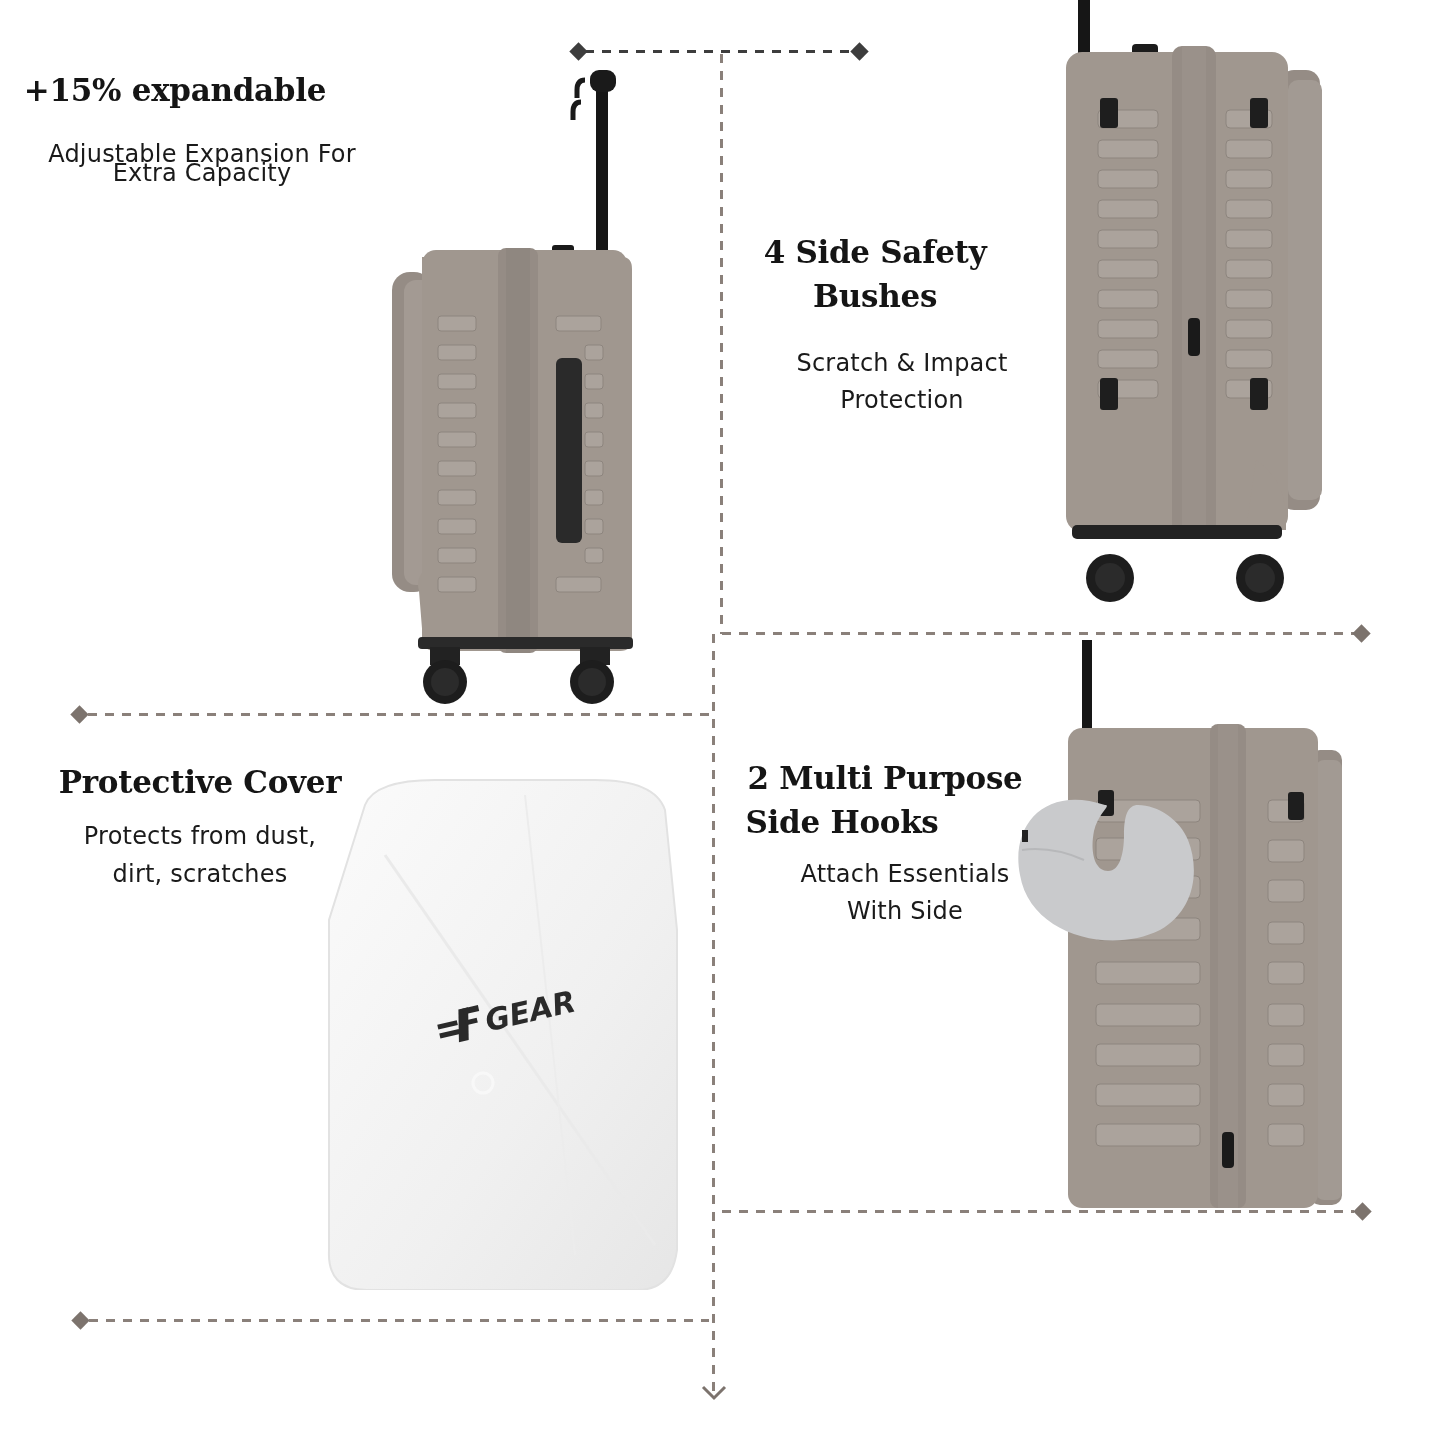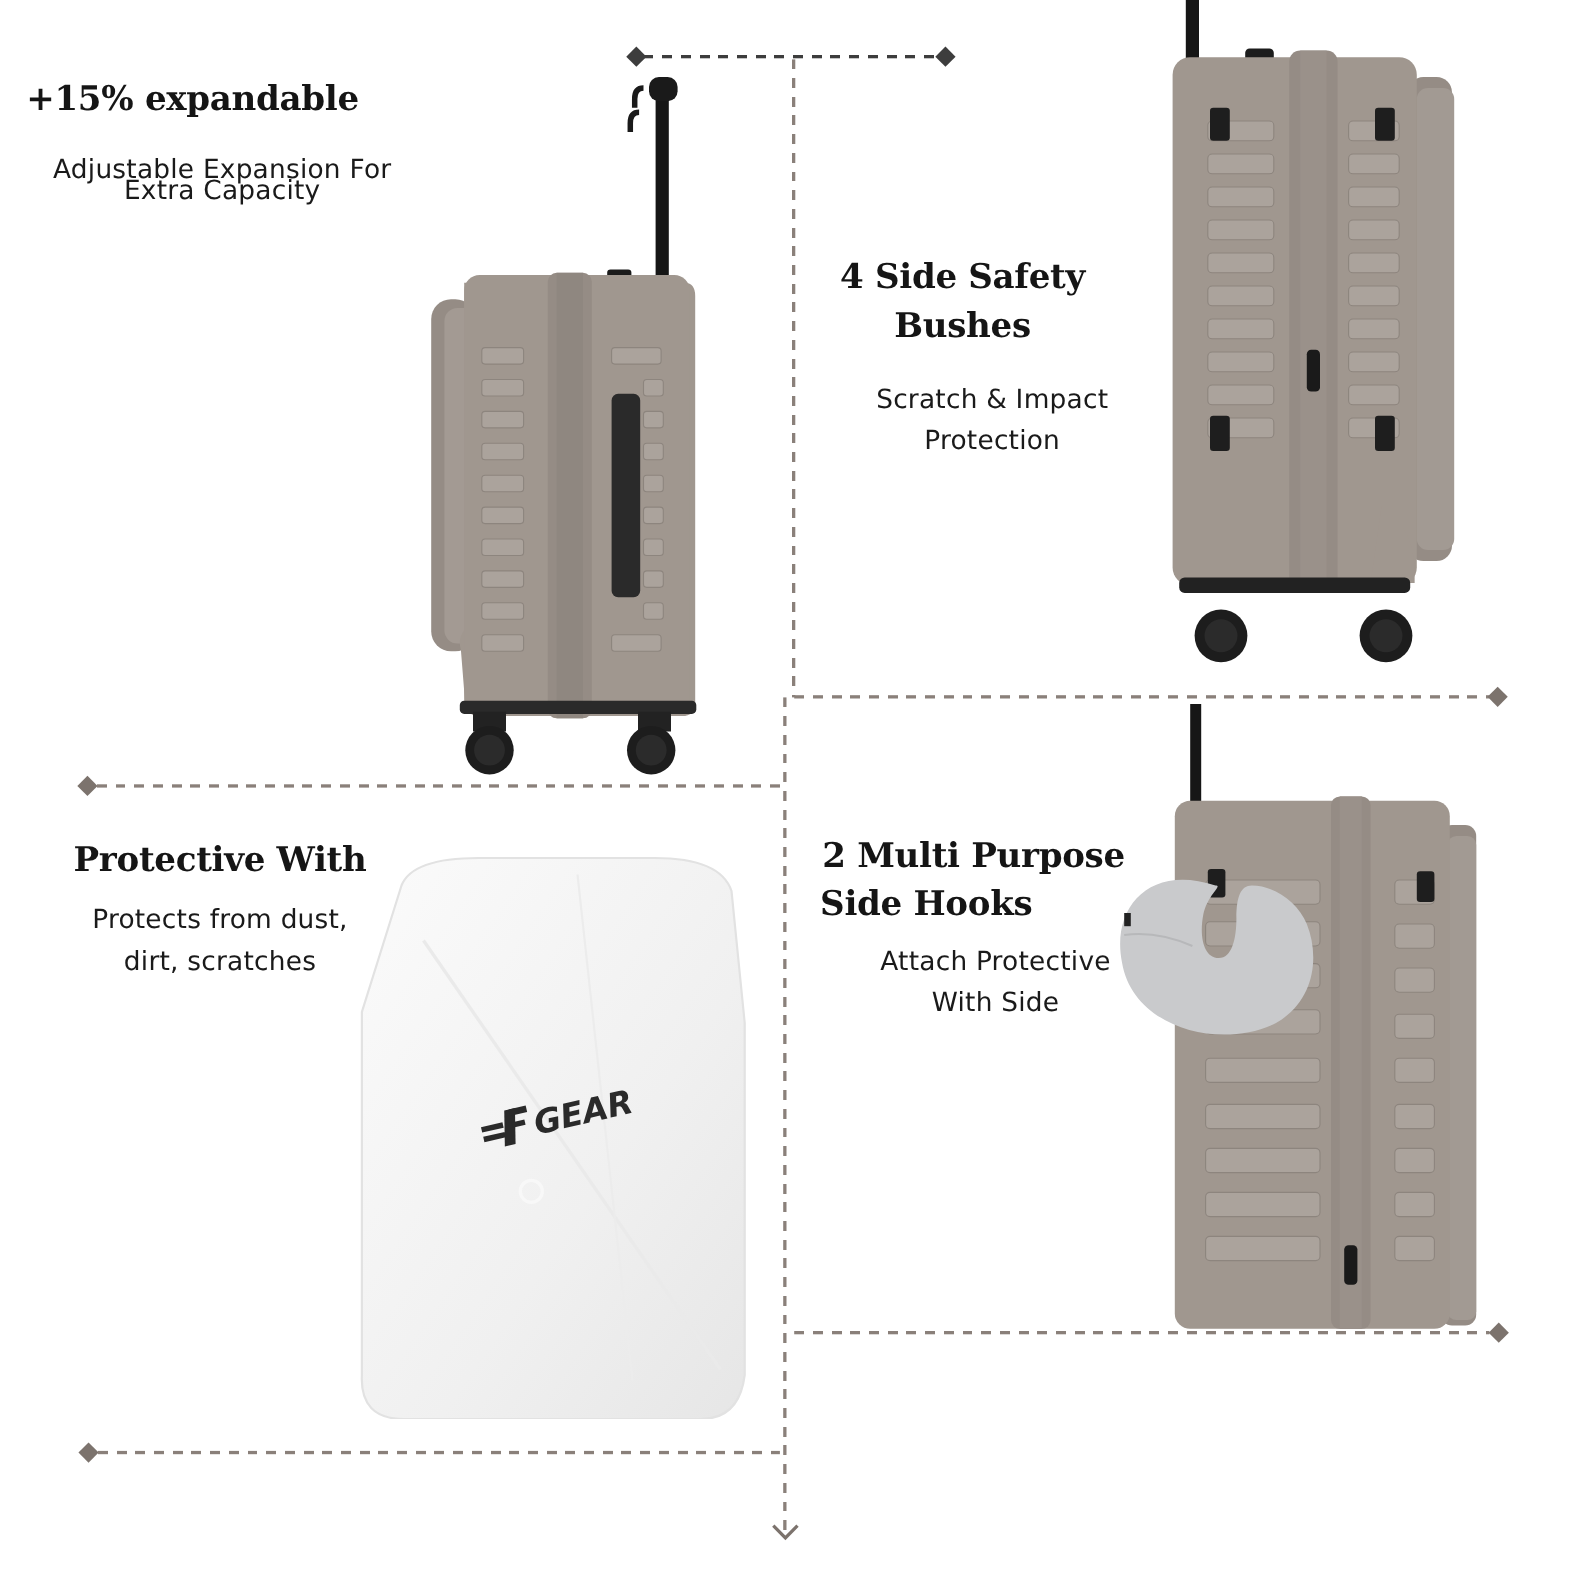--- a/index.html
+++ b/index.html
@@ -162,21 +162,21 @@
       <rect x="12" y="525" width="210" height="14" rx="5" fill="#222"></rect>
       <circle cx="50" cy="578" r="24" fill="#1d1d1d"></circle>
         <circle cx="50" cy="578" r="15" fill="#2b2b2b"></circle>
       <circle cx="200" cy="578" r="24" fill="#1d1d1d"></circle>
         <circle cx="200" cy="578" r="15" fill="#2b2b2b"></circle>
     </svg>
   </div>
 </section>
 
 <section>
-  <div class="abs title" style="left:40px;top:760px;width:320px;">Protective With</div>
+  <div class="abs title" style="left:40px;top:760px;width:320px;">Protective Cover</div>
   <div class="abs sub" style="left:20px;top:818px;width:320px;text-align:center;">Protects from dust,</div>
   <div class="abs sub" style="left:20px;top:856px;width:320px;">dirt, scratches</div>
 
   <div class="abs" style="left:325px;top:775px;">
     <svg width="380" height="515" viewBox="0 0 380 515">
       <defs>
         <linearGradient id="cv" x1="0" y1="0" x2="1" y2="1">
           <stop offset="0" stop-color="#fbfbfb"></stop>
           <stop offset="0.6" stop-color="#f0f0f0"></stop>
           <stop offset="1" stop-color="#e6e6e6"></stop>
@@ -194,21 +194,21 @@
         <text x="48" y="28" font-family="DejaVu Sans, sans-serif" font-weight="bold" font-style="italic" font-size="30" fill="#2a2a2a">GEAR</text>
       </g>
       <circle cx="158" cy="308" r="10" fill="none" stroke="#f8f8f8" stroke-width="3"></circle>
     </svg>
   </div>
 </section>
 
 <section>
   <div class="abs title" style="left:735px;top:756px;width:300px;">2 Multi Purpose</div>
   <div class="abs title" style="left:692px;top:800px;width:300px;">Side Hooks</div>
-  <div class="abs sub" style="left:735px;top:856px;width:300px;">Attach Protective</div>
+  <div class="abs sub" style="left:735px;top:856px;width:300px;">Attach Essentials</div>
   <div class="abs sub" style="left:735px;top:893px;width:300px;">With Side</div>
 
   <div class="abs" style="left:1010px;top:640px;">
     <svg width="350" height="570" viewBox="0 0 350 570">
       <rect x="72" y="0" width="10" height="95" fill="#161616"></rect>
 
       <rect x="300" y="110" width="32" height="455" rx="10" fill="#958c85"></rect>
       <rect x="306" y="120" width="26" height="440" rx="8" fill="#a29a93"></rect>
 
       <rect x="58" y="88" width="250" height="480" rx="14" fill="#a0978f"></rect>

